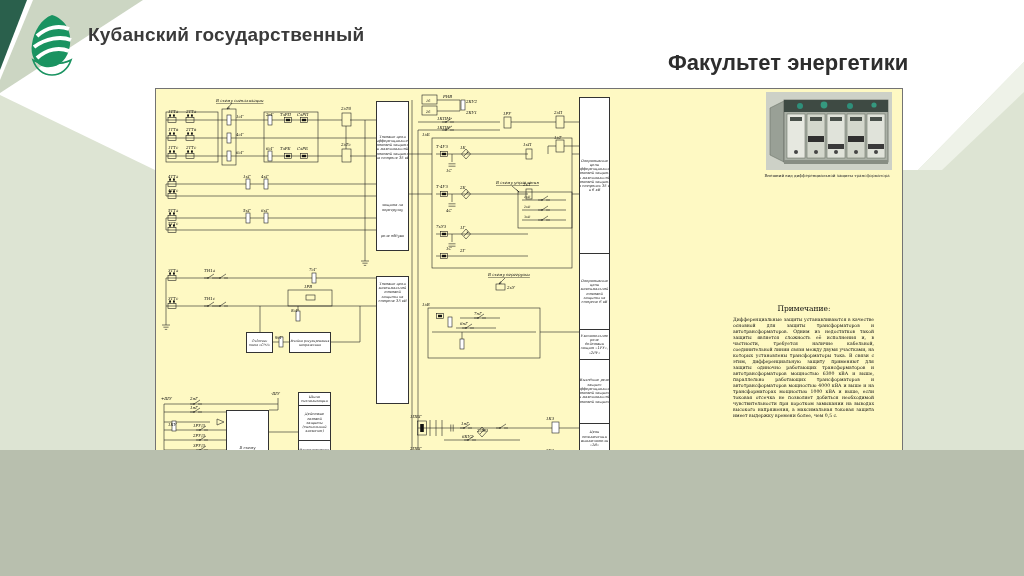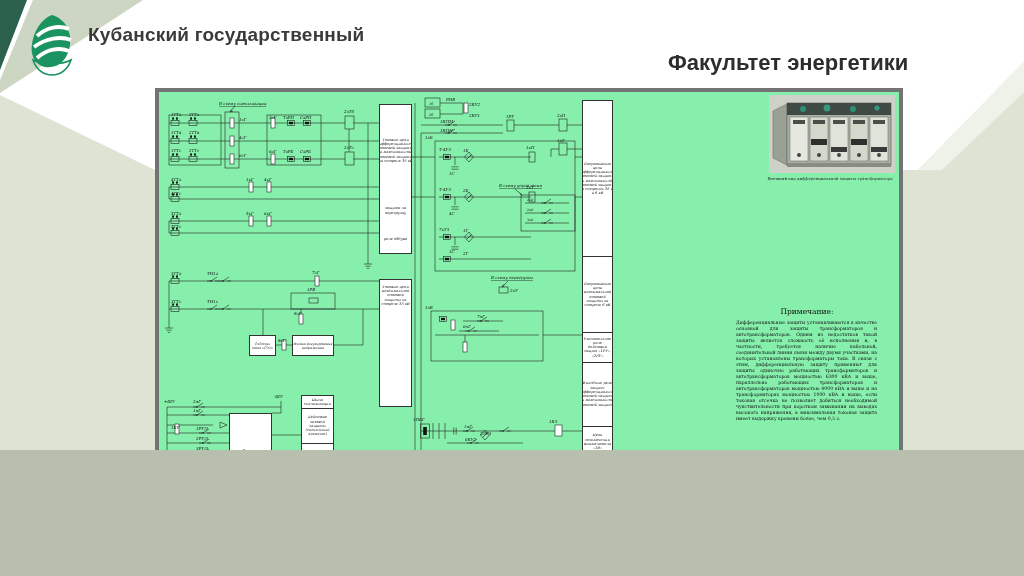--- a/index.html
+++ b/index.html
@@ -4,21 +4,21 @@
 <style>
   html,body{margin:0;padding:0;background:#b8bfae;}
   .slide{position:relative;width:1024px;height:450px;overflow:hidden;
          background:#dde4d3;font-family:"Liberation Sans",sans-serif;}
   .bg-svg{position:absolute;left:0;top:0;}
   .uni-name{position:absolute;left:88px;top:24px;font-size:19px;font-weight:bold;
             color:#3a3a3a;line-height:1.2;letter-spacing:.2px;}
   .faculty{position:absolute;left:668px;top:38px;font-size:22px;font-weight:bold;color:#2d2d2d;margin-top:12px;}
   .logo{position:absolute;left:28px;top:14px;}
   .content-box{position:absolute;left:155px;top:88px;width:748px;height:454px;
-               background:#86efac;border:4px solid #737373;box-sizing:border-box;}
+               background:#fef9c3;border:1px solid #737373;box-sizing:border-box;}
   .diagram{position:absolute;left:4px;top:3px;width:565px;height:450px;}
   .circuit{position:absolute;left:0;top:0;}
   .dcol{position:absolute;background:#fff;border:1px solid #333;box-sizing:border-box;
         display:flex;flex-direction:column;font-family:"DejaVu Serif",serif;font-style:italic;
         font-size:3.6px;line-height:1.18;text-align:center;color:#111;}
   .col-sec{display:flex;flex-direction:column;justify-content:space-evenly;align-items:center;
            padding:1px;box-sizing:border-box;overflow:hidden;}
   .col-sec.bt{border-top:1px solid #333;}
   #colA2 .col-sec{justify-content:flex-start;padding-top:5px;}
   .dbox{position:absolute;background:#fff;border:1px solid #333;box-sizing:border-box;

